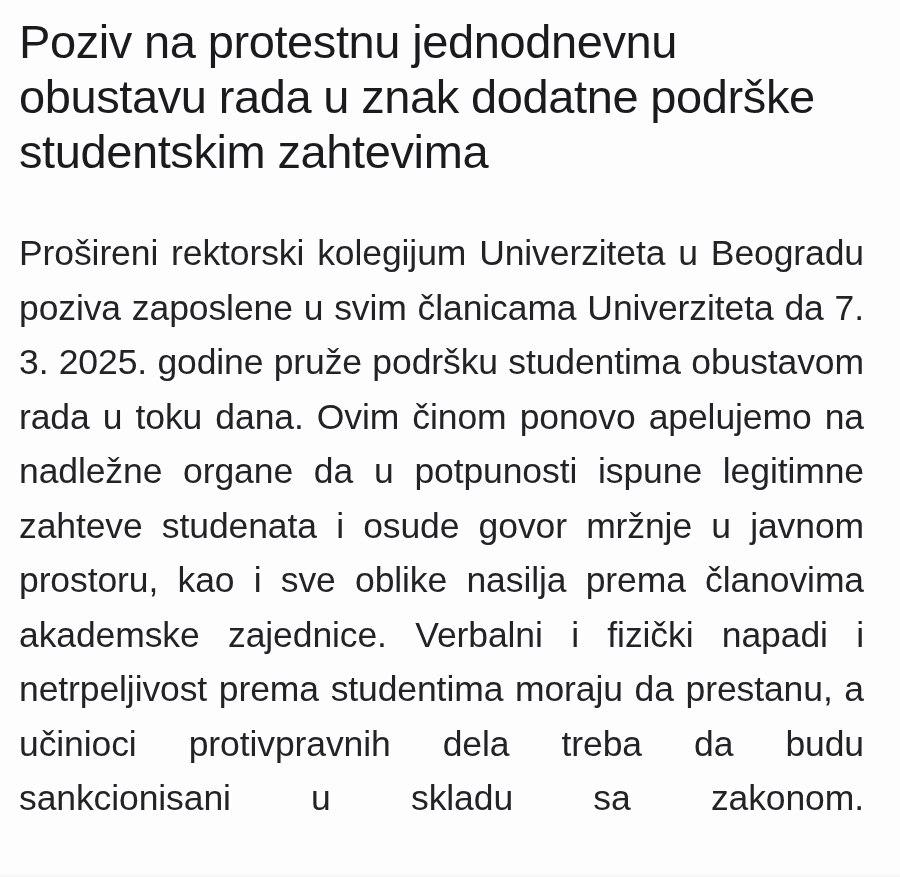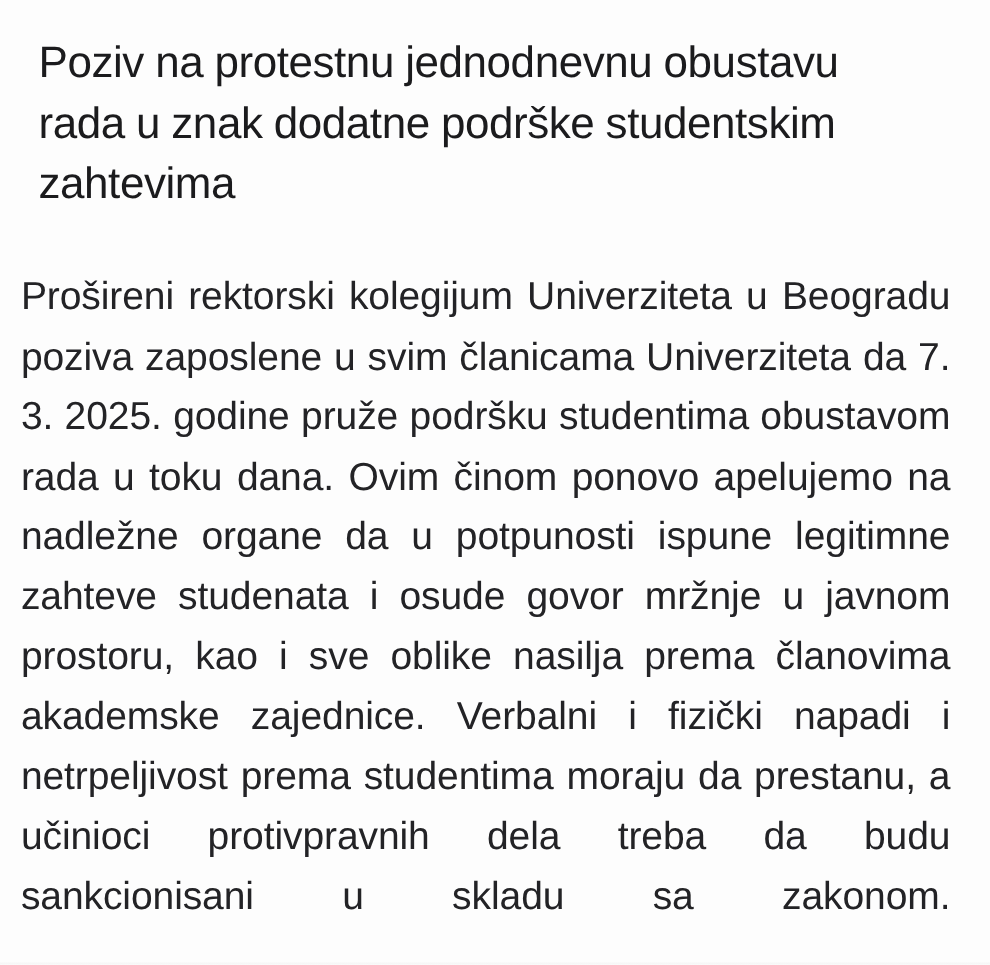--- a/index.html
+++ b/index.html
@@ -18,24 +18,24 @@
     position: relative;
     width: 900px;
     height: 877px;
     background: #fdfdfd;
     box-sizing: border-box;
     padding: 0 36px 0 19px;
     overflow: hidden;
   }
 
   #article-heading {
-    margin: 16px;
+    margin: 0;
     padding: 0;
     font-family: "Liberation Sans", sans-serif;
-    font-size: 40px;
+    font-size: 47px;
     line-height: 55px;
     font-weight: 500;
     letter-spacing: -0.4px;
     color: #1b1b1d;
     text-align: left;
     padding-top: 14px;
     max-width: 830px;
     word-spacing: -0.5px;
     -webkit-font-smoothing: antialiased;
   }

